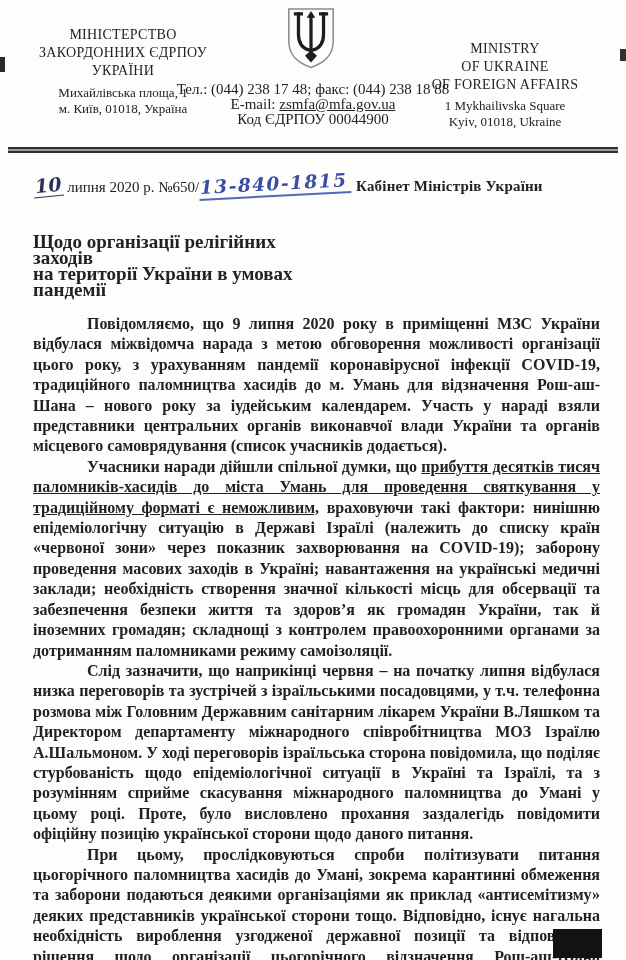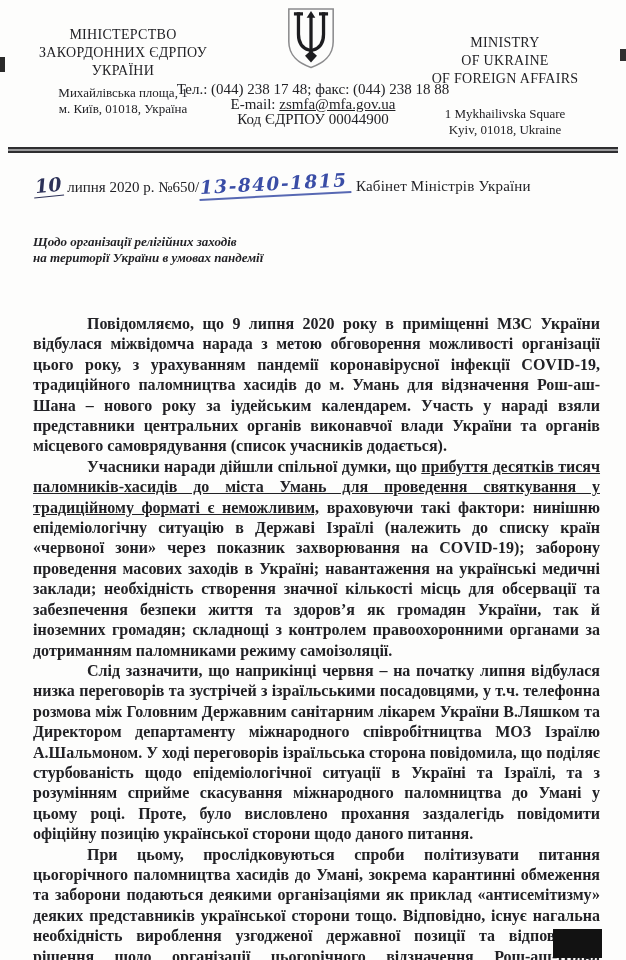--- a/index.html
+++ b/index.html
@@ -5,45 +5,45 @@
   * { margin:0; padding:0; box-sizing:border-box; }
   html,body { background:#e8e8e8; }
   .page {
     position:relative; width:626px; height:960px; margin:0 auto;
     background:#fdfdfc; overflow:hidden;
     font-family:"Liberation Serif","DejaVu Serif",serif;
     color:#222226;
   }
   
   .hdr-left { position:absolute; left:28px; top:26px; width:190px; text-align:center; }
-  .hdr-right{ position:absolute; right:26px; top:34px; width:190px; text-align:center; }
+  .hdr-right{ position:absolute; right:26px; top:40px; width:190px; text-align:center; }
   .org-name { font-weight:normal; font-size:14px; line-height:18px; letter-spacing:.3px; }
   .org-addr { margin-top:5px; font-size:13px; line-height:15.5px; }
-  .hdr-right .org-addr { margin-top:18px; }
+  .hdr-right .org-addr { margin-top:4px; }
   .emblem { position:absolute; left:284px; top:6px; width:54px; height:64px; }
   .hdr-center { position:absolute; left:160px; top:82px; width:306px; text-align:center;
                 font-size:15px; line-height:14.8px; }
   .u { text-decoration:underline;text-align:right; }
   
   .rule { position:absolute; left:8px; right:8px; top:147px; height:6px;
           border-top:2.5px solid #2e2e30; border-bottom:2.5px solid #2e2e30; background:#9a9a9c; }
   
   .refline { position:absolute; left:33px; top:174px; font-size:15px; white-space:nowrap; }
   .hand-day { display:inline-block; font-family:"DejaVu Serif",serif; font-style:italic;
               font-weight:bold; font-size:19px; color:#2c3158;
               border-bottom:1.6px solid #2c3158; transform:rotate(-6deg); padding:0 2px; }
   .hand-num { display:inline-block; font-family:"DejaVu Serif",serif; font-style:italic;
               font-weight:bold; font-size:18.5px; letter-spacing:1.5px; color:#3a4da6;
               transform:rotate(-3deg) translateY(-2px);
               border-bottom:2px solid rgba(58,77,166,.85); padding:0 3px 1px 1px; }
   .addressee { position:absolute; left:356px; top:178px; width:230px;
-               font-weight:normal; font-size:15px; letter-spacing:.2px; }
+               font-weight:bold; font-size:15px; letter-spacing:.2px; }
   
   .subject { position:absolute; left:33px; top:234px; width:300px;
-             font-style:italic; font-weight:bold; font-size:13px; line-height:16px; }
+             font-weight:bold; font-size:19px; line-height:16px; }
   
   .body-text { position:absolute; left:33px; top:314px; width:567px;
                font-size:16px; line-height:20.4px; text-align:justify;font-weight:bold; }
   .body-text p { text-indent:54px; margin:0; }
   .ul-pass { text-decoration:underline; }
   
   .black-box { position:absolute; left:553px; top:929px; width:49px; height:29px; background:#121212; }
   .speck-left  { position:absolute; left:0;  top:57px; width:5px;  height:15px; background:#2a2a2a; }
   .speck-right { position:absolute; right:0; top:49px; width:6px;  height:12px; background:#303030; }
 </style>

